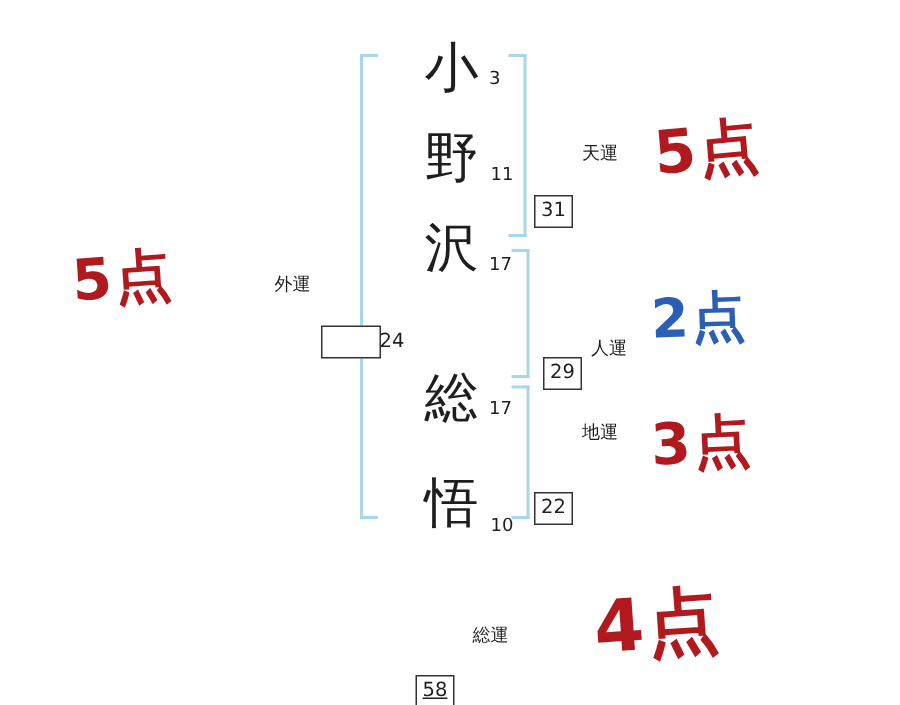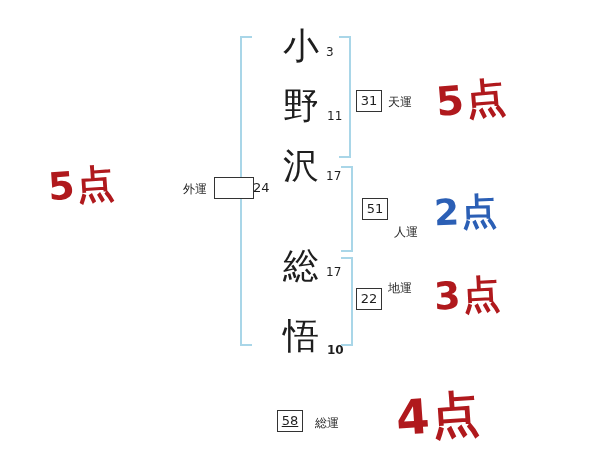--- a/index.html
+++ b/index.html
@@ -38,20 +38,21 @@
   .numbox {
     position: absolute;
     width: 26px;
     height: 22px;
     border: 1.5px solid #333333;
     background: #ffffff;
     color: #1e1e1e;
     font-size: 13px;
     line-height: 19px;
     text-align: center;
+    margin-top: 40px;
   }
   .lbl {
     position: absolute;
     font-size: 12px;
     color: #1e1e1e;
     line-height: 12px;
     white-space: nowrap;
   }
   .score {
     position: absolute;
@@ -70,34 +71,34 @@
   <div class="kanji" style="top:26px;">小</div>
   <div class="kanji" style="top:86px;">野</div>
   <div class="kanji" style="top:146px;">沢</div>
   <div class="kanji" style="top:246px;">総</div>
   <div class="kanji" style="top:316px;">悟</div>
 
   <div class="strokes" style="left:326px; top:46px;">3</div>
   <div class="strokes" style="left:327px; top:110px;">11</div>
   <div class="strokes" style="left:326px; top:170px;">17</div>
   <div class="strokes" style="left:326px; top:266px;">17</div>
-  <div class="strokes" style="left:327px; top:344px;font-weight:bold;">10</div>
+  <div class="strokes" style="left:327px; top:344px;">10</div>
 
   <div class="bracket left-open" style="left:240px; top:36px;  height:310px;"></div>
   <div class="bracket right-open" style="left:339px; top:36px;  height:122px;"></div>
   <div class="bracket right-open" style="left:341px; top:166px; height:86px;"></div>
   <div class="bracket right-open" style="left:341px; top:257px; height:89px;"></div>
 
   <div class="lbl" style="left:183px; top:183px;">外運</div>
   <div class="numbox" style="left:214px; top:177px;padding-left:38px;">24</div>
 
   <div class="numbox" style="left:356px; top:90px;">31</div>
   <div class="lbl" style="left:388px; top:96px;">天運</div>
 
-  <div class="numbox" style="left:362px; top:198px;">51</div>
+  <div class="numbox" style="left:362px; top:198px;">29</div>
   <div class="lbl" style="left:394px; top:204px;margin-top:22px;">人運</div>
 
   <div class="numbox" style="left:356px; top:288px;">22</div>
   <div class="lbl" style="left:388px; top:282px;">地運</div>
 
   <div class="numbox" style="left:277px; top:410px;text-decoration:underline;">58</div>
   <div class="lbl" style="left:315px; top:417px;">総運</div>
 
   <div class="score red" style="left:48px;  top:160px; font-size:38px; transform:rotate(-4deg);">5点</div>
   <div class="score red" style="left:436px; top:72px;  font-size:40px; transform:rotate(-5deg);">5点</div>

